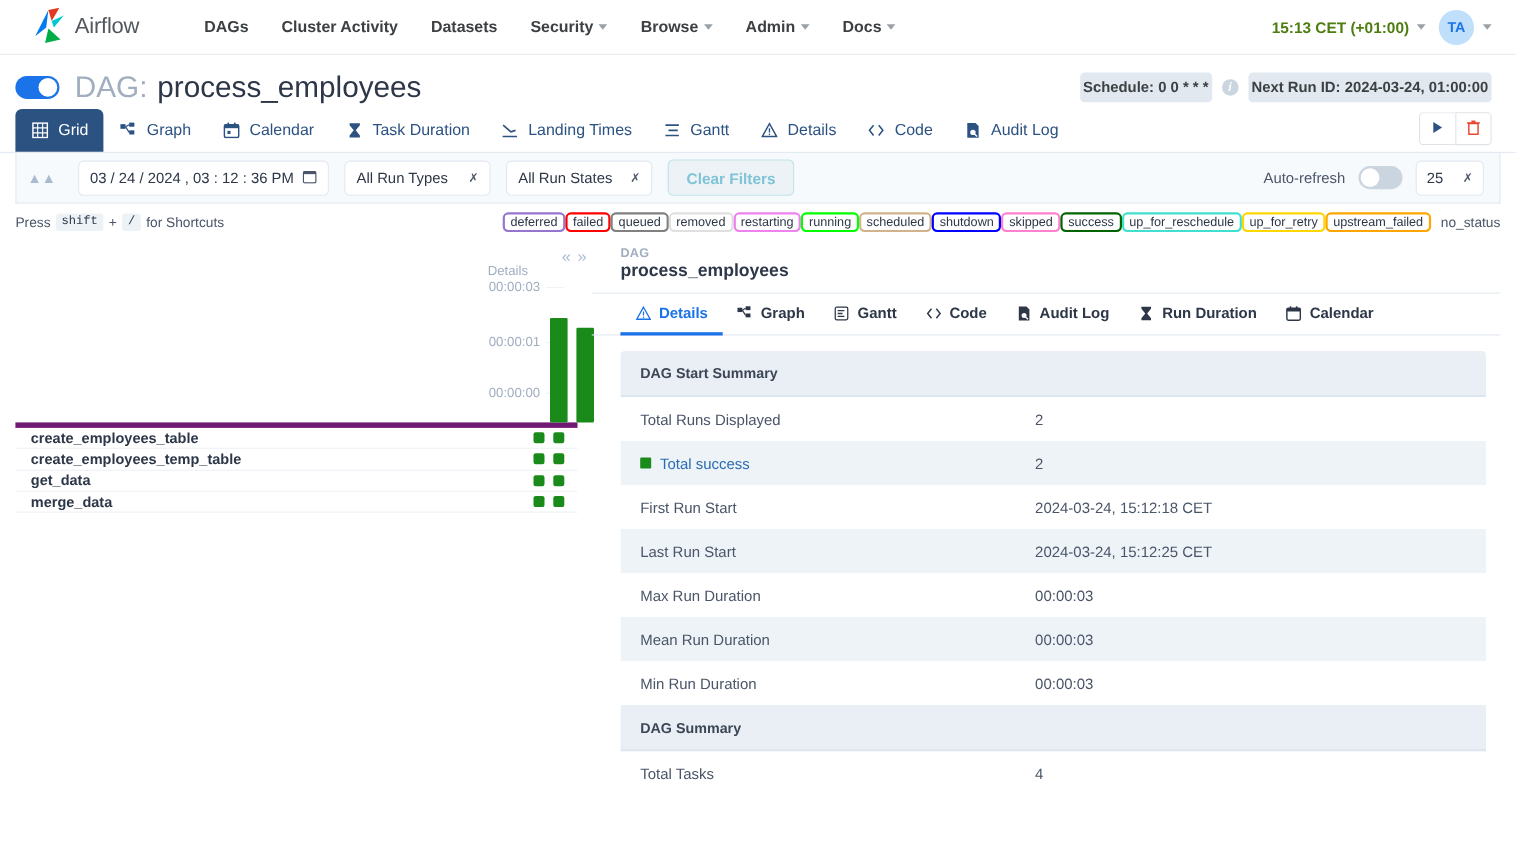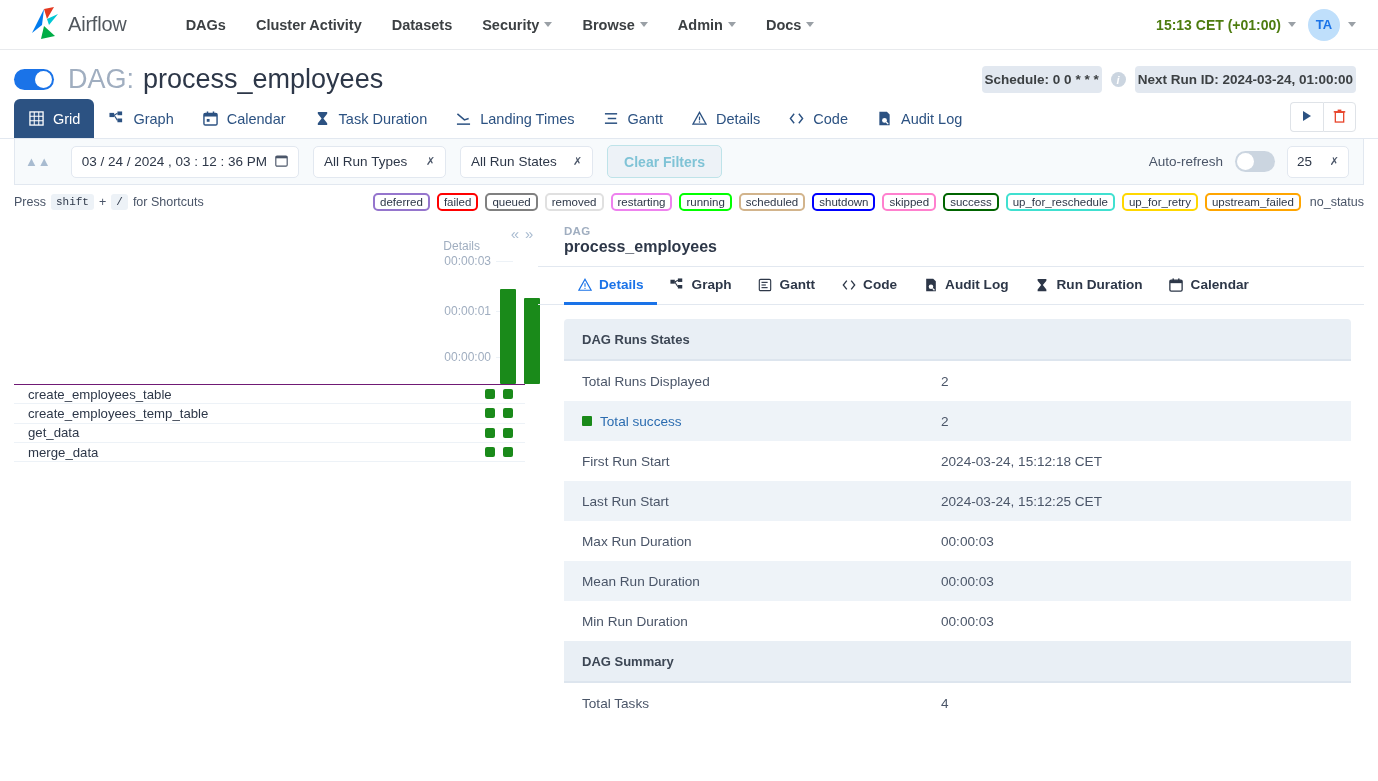--- a/index.html
+++ b/index.html
@@ -128,21 +128,21 @@
   
   .legendrow {
     display: flex; align-items: center; padding: 8px 14px 8px 14px;
     gap: 0; font-size: 11.5px;
   }
   .shortcut-txt { color: #4a5568; font-size: 12.5px; display: flex; align-items: center; gap: 5px; }
   .kbd {
     background: #edf2f7; border-radius: 3px; padding: 2px 5px;
     font-family: "Liberation Mono", monospace; font-size: 11px; color: #2d3748;
   }
-  .legend-chips { margin-left: auto; display: flex; align-items: center; gap: 7px; }
+  .legend-chips { margin-left: auto; display: flex; align-items: center; }
   .chip {
     border: 2px solid; border-radius: 5px; padding: 1px 5px; font-size: 11.5px;
     color: #2d3748; background: #fff; white-space: nowrap; cursor: pointer;
   }
   .nostatus { font-size: 12.5px; color: #4a5568; margin-left: 9px; }
 
   
   .main { display: flex; padding: 0 14px; gap: 0; height: 494px; }
 
   .gridpanel { width: 511px; position: relative; border-right: 0; }
@@ -155,21 +155,21 @@
   }
   .y-axis { position: absolute; left: 0; top: 22px; width: 100%; height: 105px; }
   .y-tick { position: absolute; width: 100%; }
   .y-tick .t { position: absolute; right: calc(100% - 477px); font-size: 12px; color: #a0aec0;
                transform: translateY(-50%); }
   .y-tick .line { position: absolute; left: 482px; right: 12px; border-top: 1px solid #edf2f7; }
   .bars { position: absolute; left: 486px; bottom: 0; height: 105px; display: flex; gap: 8px; align-items: flex-end; }
   .bar { width: 16px; background: #1a8a1a; border-radius: 1px; }
   .bar .tick-mark { width: 4px; height: 4px; background: #fff; border-radius: 1px; margin: 0 auto; position: relative; top: 96px;}
 
-  .task-rows { border-top: 1px solid #701a75; }
+  .task-rows { border-top: 5px solid #701a75; font-weight: bold; }
   .task-row {
     display: flex; align-items: center; height: 19.3px;
     border-bottom: 1px solid #edf2f7; padding-left: 14px;
   }
   .task-name { font-size: 13.2px; color: #2d3748; }
   .task-squares { margin-left: auto; display: flex; gap: 8px; padding-right: 12px; }
   .sq { width: 10px; height: 10px; background: #1a8a1a; border-radius: 2px; }
 
   
   .detailpanel { flex: 1; position: relative; padding-left: 13px; }
@@ -571,21 +571,21 @@
               <rect x="4" y="0.5" width="1.6" height="3" fill="#2d3748"></rect>
               <rect x="10.4" y="0.5" width="1.6" height="3" fill="#2d3748"></rect>
             </svg>
           </span>
         <span>Calendar</span>
       </div>
     </div>
 
     <div class="dtable" id="detail-table">
         <div class="drow section">
-          <div class="k">DAG Runs States</div>
+          <div class="k">DAG Start Summary</div>
           <div class="v"></div>
         </div>
         <div class="divider-line"></div>
         <div class="drow">
           <div class="k">Total Runs Displayed</div>
           <div class="v">2</div>
         </div>
         <div class="drow alt">
           <div class="k">
             <span class="dot-green"></span>

